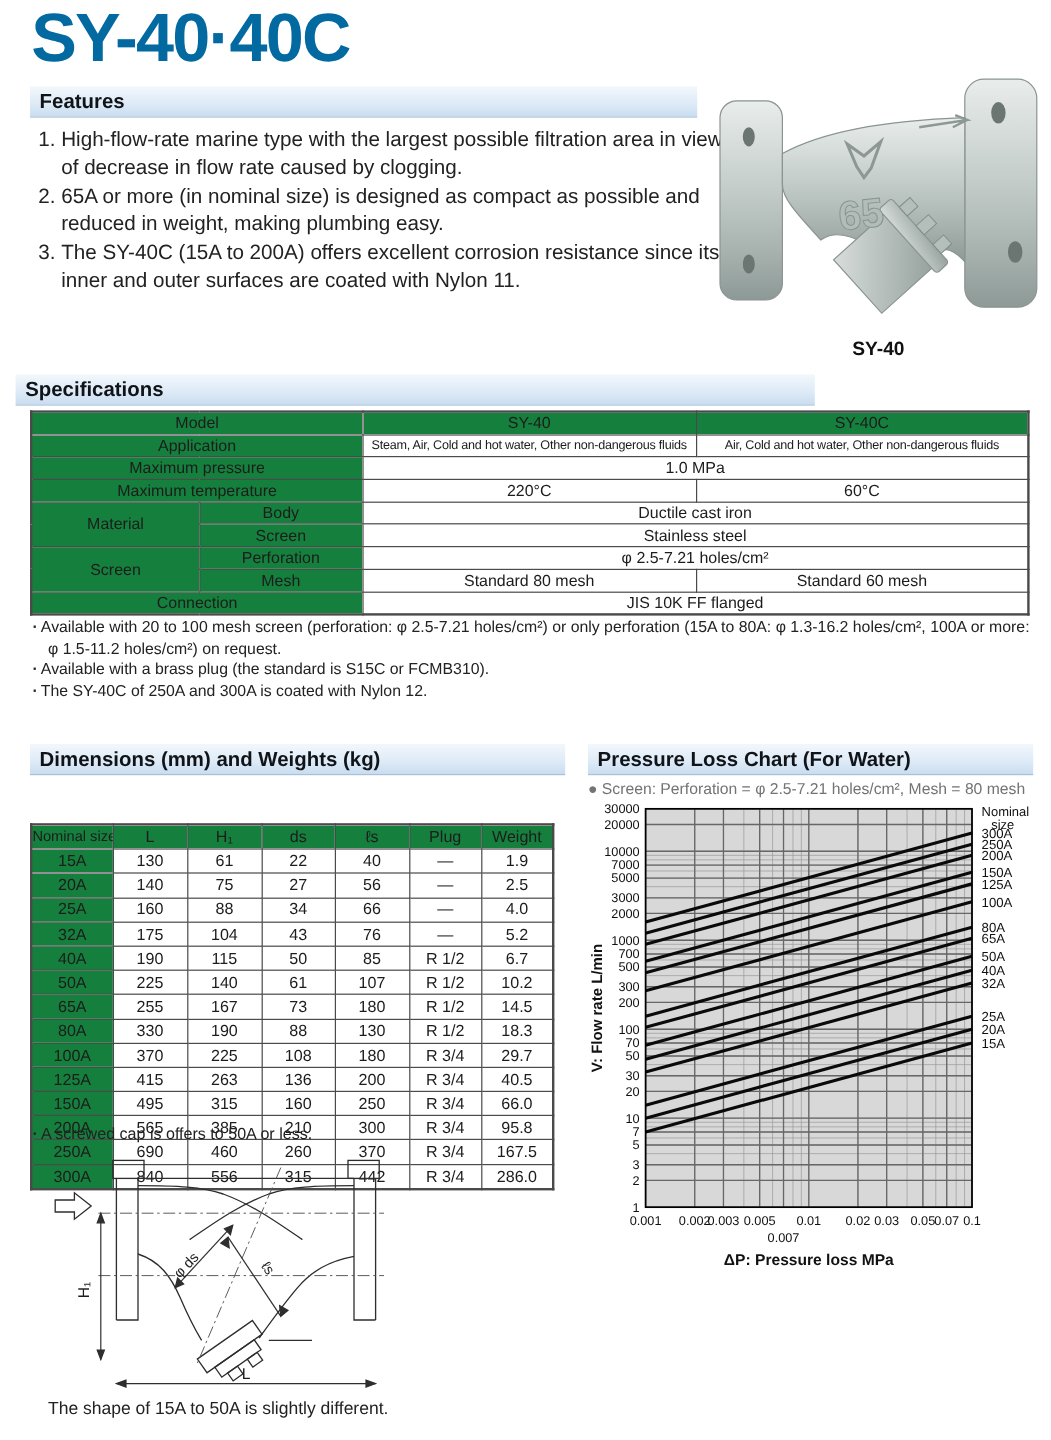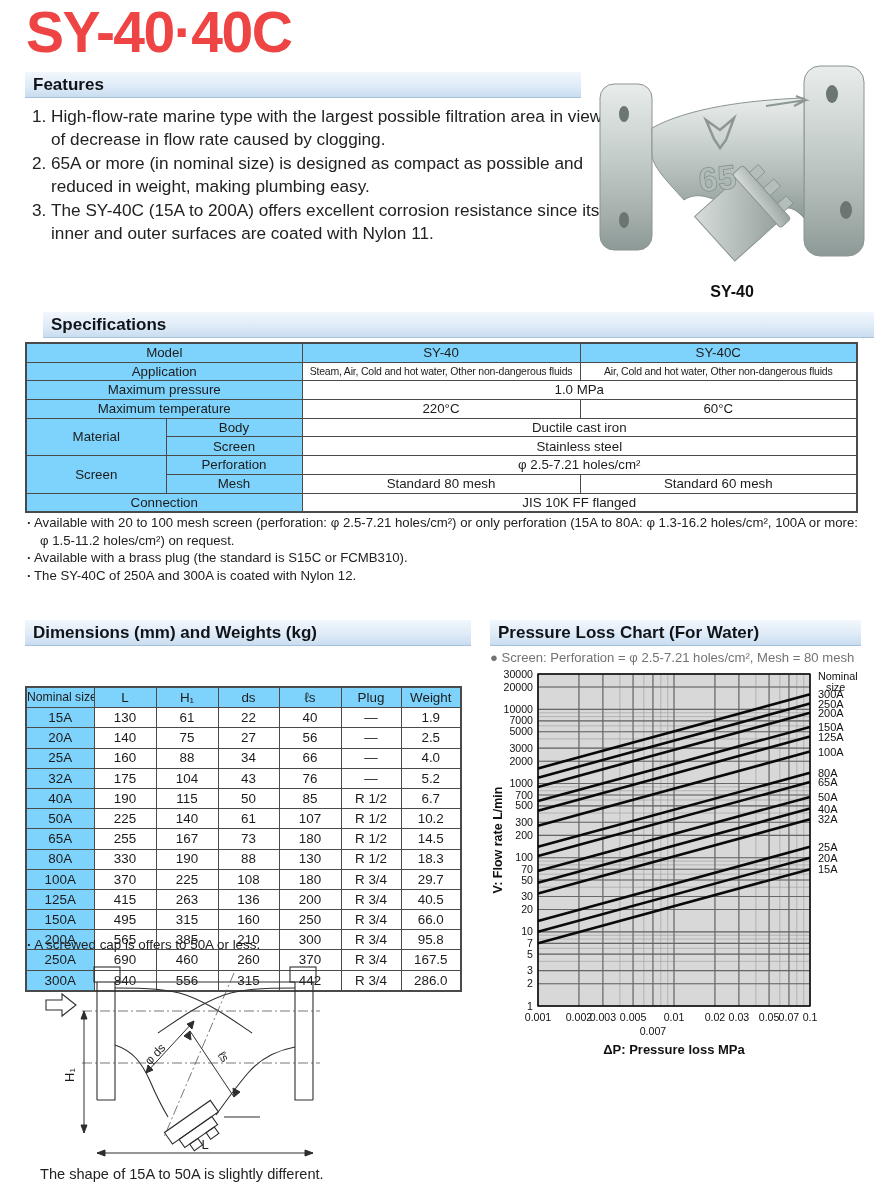--- a/index.html
+++ b/index.html
@@ -8,36 +8,36 @@
     font-family:"Liberation Sans","DejaVu Sans",sans-serif;color:#1c1c1c;
     overflow:hidden;
   }
   .abs{position:absolute;}
   .section-bar{
     background:linear-gradient(180deg,#f2f7fc 0%,#ddeaf7 60%,#c9ddf0 100%);
     border-bottom:1px solid #a7c1dc;
     font-weight:bold;font-size:17px;line-height:25px;height:26px;
     box-sizing:border-box;padding-left:8px;color:#101418;
   }
-  #page-title{font-size:57px;font-weight:800;letter-spacing:-1.5px;line-height:1.0;color:#ef4444;}
+  #page-title{font-size:57px;font-weight:800;letter-spacing:-1.5px;line-height:1.0;color:#0369a1;}
   #features-list{margin:0;padding-left:26px;font-size:17.2px;line-height:1.34;color:#222;}
   #features-list li{margin-bottom:1px;}
   .note-list{list-style:none;margin:0;padding:0;font-size:13.2px;line-height:1.34;color:#222;}
   .note-list li{padding-left:13px;text-indent:-13px;}
   .note-list li::before{content:"\00B7\2009";font-weight:bold;}
   .bullet-note{font-size:13.4px;color:#222;}
   .bullet-note::before{content:"\00B7\2009";font-weight:bold;}
   table{border-collapse:collapse;table-layout:fixed;}
   #spec-table{width:831px;border:2px solid #4a4a4a;}
   #spec-table td{
     border:1px solid #4a4a4a;text-align:center;font-size:13.3px;
     height:17.7px;line-height:1.02;padding:0 2px;overflow:hidden;white-space:nowrap;
   }
   #spec-table td.app{font-size:10.5px;letter-spacing:-0.2px;margin-top:31px;}
-  .green{background:#7dd3fc;}
+  .green{background:#15803d;}
   #dim-table{width:436px;border:2px solid #4a4a4a;}
   #dim-table td,#dim-table th{
     border:1px solid #4a4a4a;text-align:center;font-size:13.4px;font-weight:normal;
     height:19.2px;line-height:1.0;padding:0;overflow:hidden;white-space:nowrap;
   }
   #dim-table th.nominal{font-size:12.2px;}
   #photo-caption{width:288px;text-align:center;font-weight:bold;font-size:16px;color:#111;}
   #chart-subtitle{font-size:13.1px;color:#737373;white-space:nowrap;}
   #drawing-caption{font-size:14.6px;color:#222;}
   svg text{font-family:"Liberation Sans","DejaVu Sans",sans-serif;}
@@ -99,21 +99,21 @@
 
   <g>
     <path d="M118,62 l14,10 l14,-12 l-8,22 l-6,8 l-6,-9 z" fill="none" stroke="#8d9794" stroke-width="2.5"></path>
     <text x="112" y="134" font-size="34" font-weight="bold" fill="#b2bcb8" stroke="#879390" stroke-width="0.8" transform="rotate(-6 112 134)">65</text>
     <path d="M178,48 l40,-6 l-10,-4 M218,42 l-12,6" fill="none" stroke="#8d9794" stroke-width="2"></path>
   </g>
 </svg>
 </div>
 <div class="abs" id="photo-caption" style="left:588px;top:283px;">SY-40</div>
 
-<div class="abs section-bar" style="left:43px;top:312px;width:831px;">Specifications</div>
+<div class="abs section-bar" style="left:13px;top:312px;width:666px;">Specifications</div>
 
 <table class="abs" id="spec-table" style="left:25px;top:342px;">
   <colgroup>
       <col style="width:140px">
       <col style="width:136px">
       <col style="width:278px">
       <col style="width:277px">
     </colgroup>
   <tbody>
       <tr>

